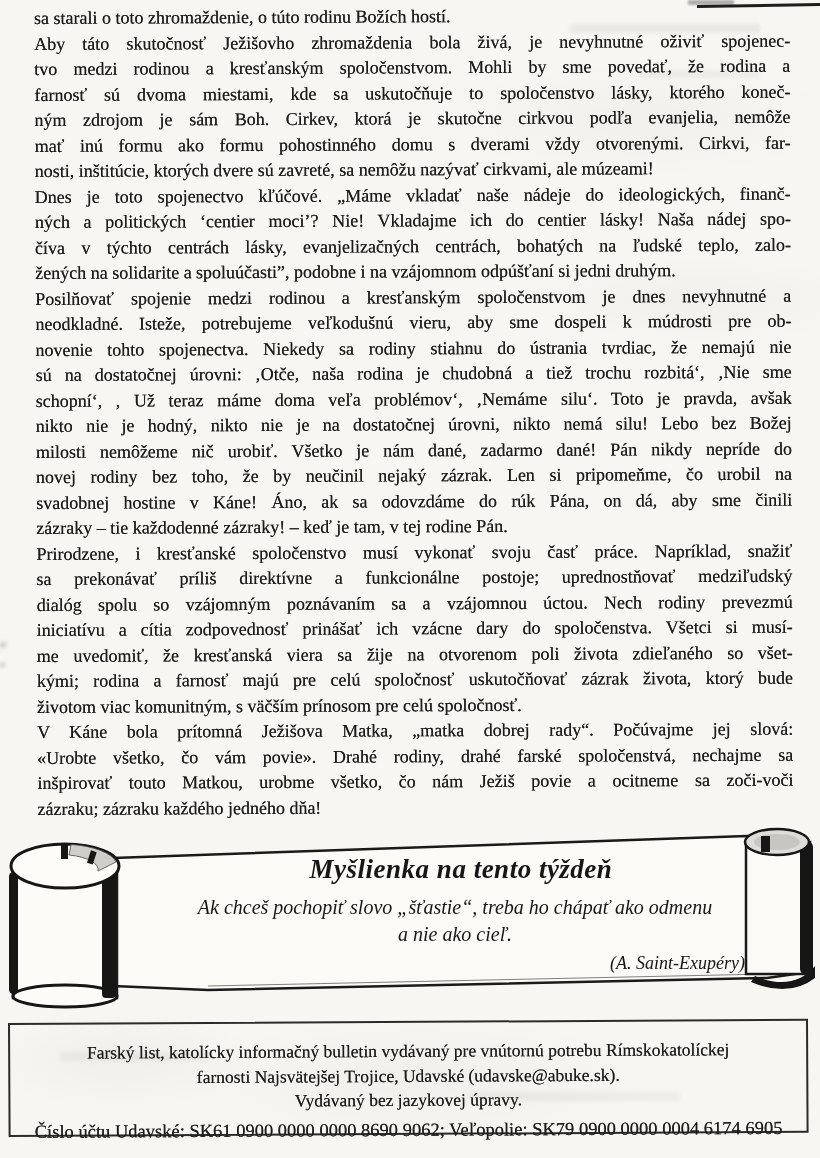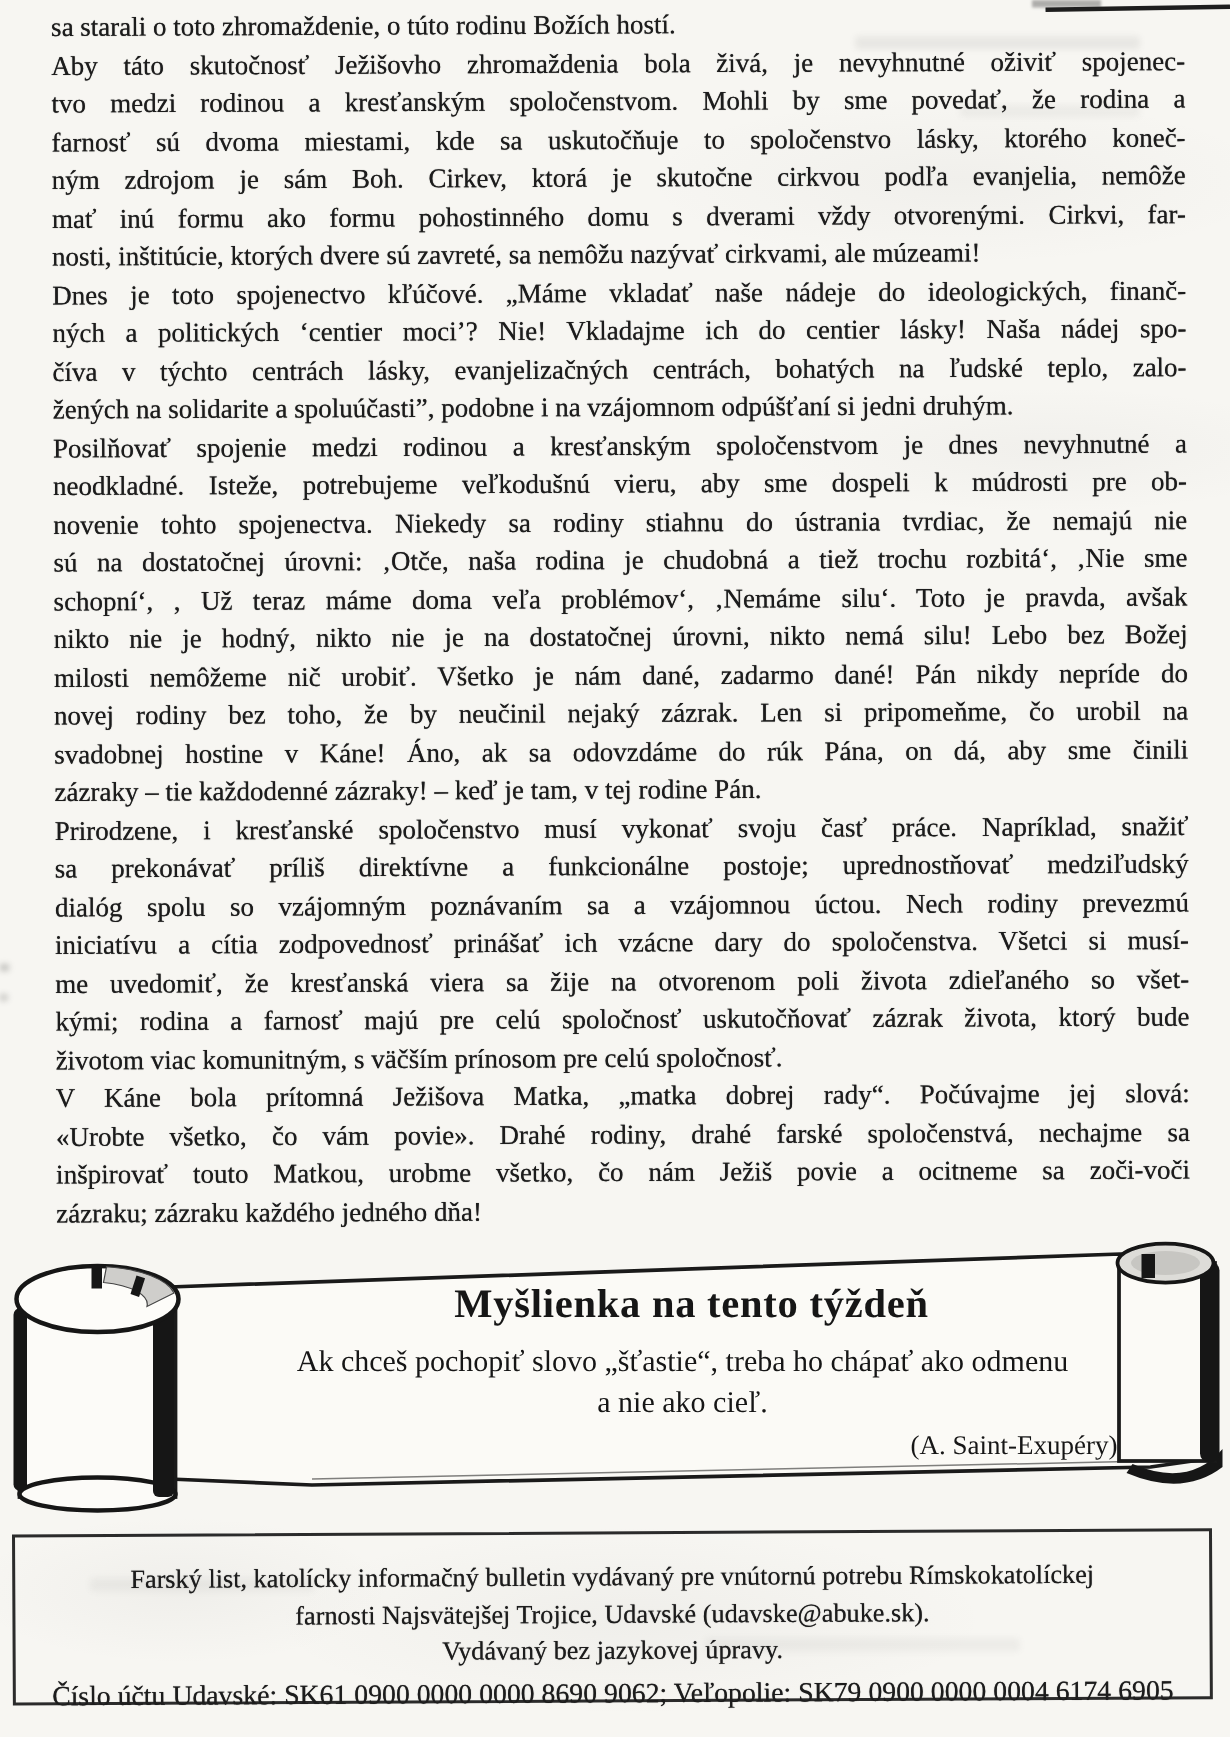--- a/index.html
+++ b/index.html
@@ -26,21 +26,21 @@
     position:absolute;left:34px;top:6px;width:756px;
     transform:rotate(-0.25deg);transform-origin:0 0;
     text-shadow:0 0 .5px rgba(25,25,25,.85);
   }
   .bline{
     height:25.5px;line-height:25.5px;overflow:hidden;
     font-size:18px;text-align:justify;
   }
   .bline:not(.end)::after{content:"";display:inline-block;width:100%;height:0;}
   
-  .scroll-banner{position:absolute;left:3px;top:826px;width:815px;height:192px;}
+  .scroll-banner{position:absolute;left:3px;top:826px;width:815px;height:192px;font-style:italic;}
   .scroll-svg{display:block;}
   .scroll-svg text{font-family:"Liberation Serif","DejaVu Serif",serif;fill:#161616;}
   .t-title{font-size:27px;font-weight:bold;letter-spacing:.5px;}
   .t-quote{font-size:20px;}
   .t-attr{font-size:18px;}
   
   .footer-box{
     position:absolute;left:8px;top:1023px;width:800px;height:114px;
     border:2px solid #2b2b2b;
     transform:rotate(-0.3deg);transform-origin:0 0;

